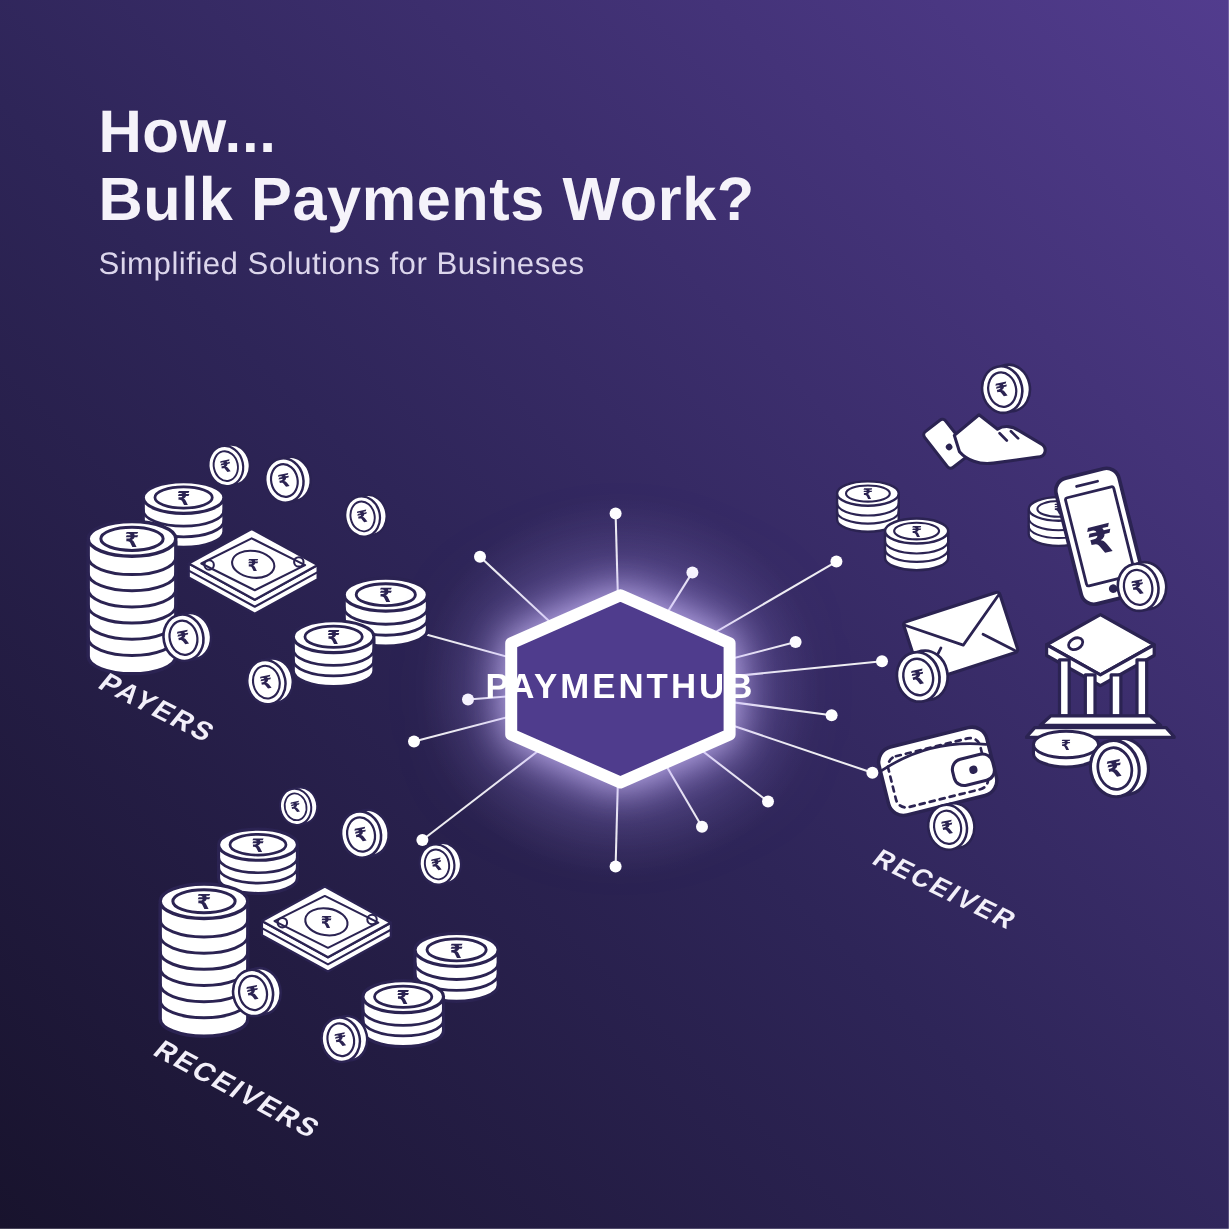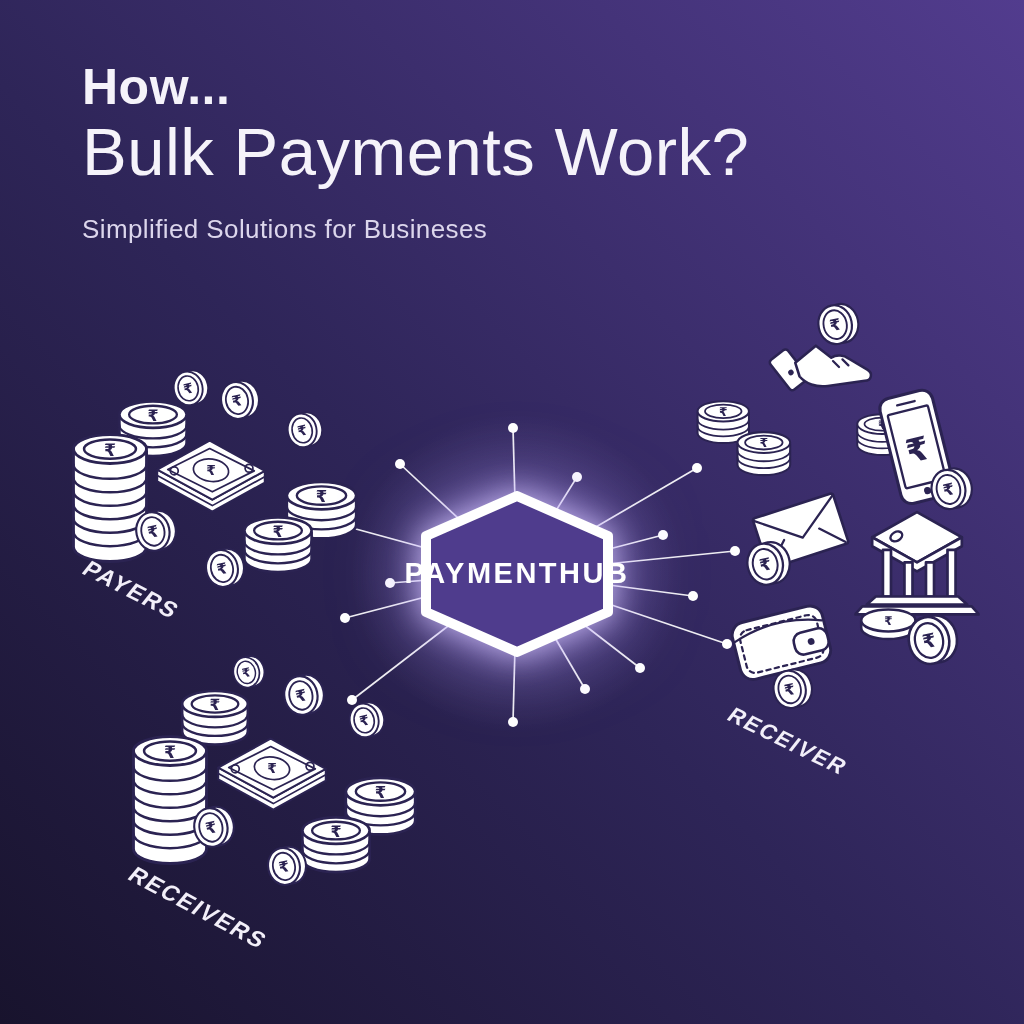--- a/index.html
+++ b/index.html
@@ -14,24 +14,24 @@
     position:relative;overflow:hidden;
     font-family:"Liberation Sans","DejaVu Sans",sans-serif;
     background:linear-gradient(to top right,var(--bg1) 0%,var(--bg2) 46%,var(--bg3) 100%);
   }
   .scene-glow{
     position:absolute;left:287px;top:353px;width:460px;height:440px;border-radius:50%;
     background:radial-gradient(closest-side,rgba(195,175,255,.30),rgba(195,175,255,0) 72%);
     pointer-events:none;
   }
   
-  .header{position:absolute;left:82px;top:60px;color:var(--ink)}
+  .header{position:absolute;left:82px;top:83px;color:var(--ink)}
   .title-l1{font-size:50px;font-weight:700;letter-spacing:.5px;line-height:1.08}
-  .title-l2{font-size:67px;font-weight:400;letter-spacing:.5px;line-height:1.12}
-  .subtitle{font-size:26px;font-weight:400;color:#dcd6ec;margin-top:25px;letter-spacing:.4px}
+  .title-l2{font-size:51px;font-weight:700;letter-spacing:.5px;line-height:1.12}
+  .subtitle{font-size:26px;font-weight:400;color:#dcd6ec;margin-top:10px;letter-spacing:.4px}
   
   .rays{position:absolute;left:0;top:0;width:1024px;height:1024px;pointer-events:none}
   
   .hub{position:absolute;left:417px;top:490px;width:200px;height:168px}
   .hub-hex{position:absolute;inset:0;filter:drop-shadow(0 0 16px rgba(215,200,255,.85)) drop-shadow(0 0 36px rgba(170,145,245,.55))}
   .hub-text{
     position:absolute;inset:0;display:flex;flex-direction:row;align-items:center;justify-content:center;
     color:#fff;font-weight:700;font-size:29px;letter-spacing:2.5px;line-height:1.15;text-align:center;
   }
   

